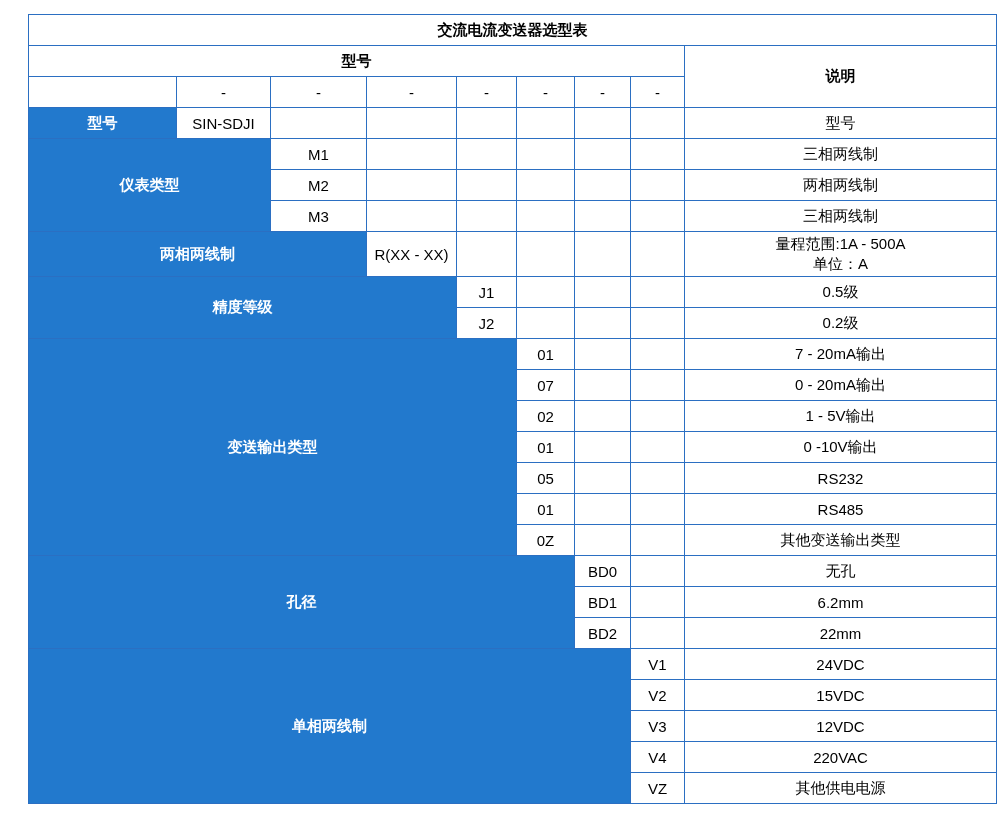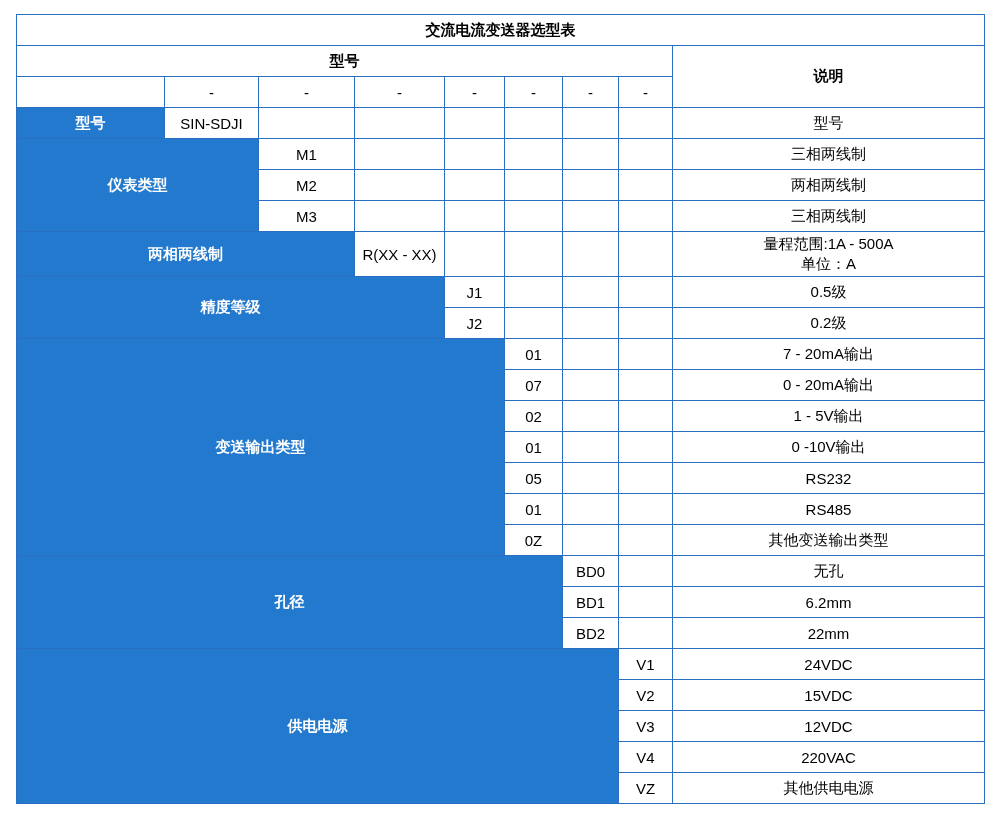--- a/index.html
+++ b/index.html
@@ -10,21 +10,21 @@
   body {
     width: 1000px;
     height: 824px;
     font-family: "Liberation Sans", sans-serif;
     color: #000000;
   }
   .sheet {
     box-sizing: border-box;
     width: 1000px;
     height: 772px;
-    padding: 14px 16px 10px 16px;
+    padding: 14px 16px 10px 28px;
   }
   table.spec {
     border-collapse: collapse;
     table-layout: fixed;
     width: 968px;
     border: 1px solid #2b6fc2;
   }
   table.spec td {
     border: 1px solid #2b6fc2;
     text-align: center;
@@ -231,21 +231,21 @@
         <td></td>
         <td class="desc">6.2mm</td>
       </tr>
       <tr>
         <td>BD2</td>
         <td></td>
         <td class="desc">22mm</td>
       </tr>
 
       <tr>
-        <td class="blue" colspan="7" rowspan="5">供电电源</td>
+        <td class="blue" colspan="7" rowspan="5">单相两线制</td>
         <td>V1</td>
         <td class="desc">24VDC</td>
       </tr>
       <tr>
         <td>V2</td>
         <td class="desc">15VDC</td>
       </tr>
       <tr>
         <td>V3</td>
         <td class="desc">12VDC</td>

